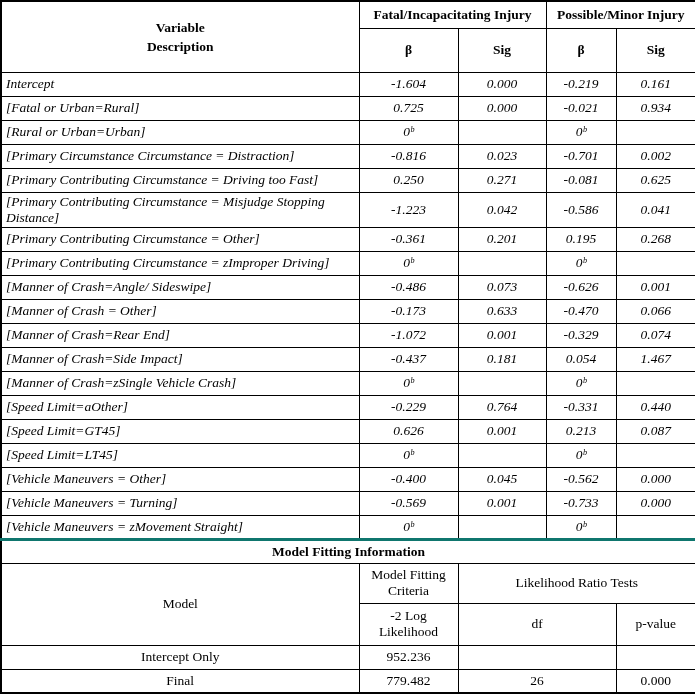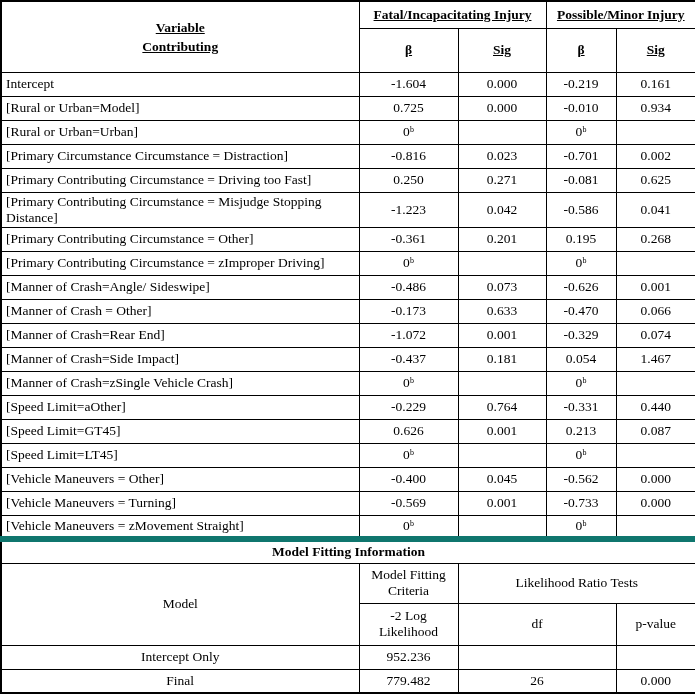--- a/index.html
+++ b/index.html
@@ -17,75 +17,75 @@
     font-size: 13.5px;
     color: #000000;
     border: 2px solid #000000;
   }
   .doc-table td, .doc-table th {
     border: 1px solid #000000;
     padding: 1px 4px;
     vertical-align: middle;
     overflow: hidden;
   }
-  th { font-weight: bold; text-decoration: underline; }
+  th { font-weight: bold; }
   .center { text-align: center; }
   .desc-cell { text-align: left; padding-left: 6px; }
   .num-cell { text-align: center; }
   .hdr-row-1 { height: 27px; }
   .hdr-row-2 { height: 44px; }
   .hdr-bottom { border-bottom: 2px solid #000000; }
-  .data-row { height: 24px; }
+  .data-row { height: 24px; font-style: italic; }
   .mfi-title-row { height: 24px; }
-  .mfi-title-row td { border-top: 6px solid #0f766e; font-weight: bold; text-align: center; }
+  .mfi-title-row td { border-top: 3px solid #0f766e; font-weight: bold; text-align: center; }
   .mfi-hdr-1 { height: 40px; }
   .mfi-hdr-2 { height: 42px; }
   .mfi-data-row { height: 24px; }
   .var-title div { line-height: 19px; }
 </style>
 </head>
 <body>
 
 <table class="doc-table">
   <colgroup>
     <col style="width:358px">
     <col style="width:99px">
     <col style="width:88px">
     <col style="width:70px">
     <col style="width:80px">
   </colgroup>
   <thead>
     <tr class="hdr-row-1">
       <th rowspan="2" class="center var-title hdr-bottom">
         <div>Variable</div>
-        <div>Contributing</div>
+        <div>Description</div>
       </th>
       <th colspan="2" class="center">Fatal/Incapacitating Injury</th>
       <th colspan="2" class="center">Possible/Minor Injury</th>
     </tr>
     <tr class="hdr-row-2">
       <th class="center hdr-bottom">β</th>
       <th class="center hdr-bottom">Sig</th>
       <th class="center hdr-bottom">β</th>
       <th class="center hdr-bottom">Sig</th>
     </tr>
   </thead>
   <tbody id="variable-rows">
       <tr class="data-row">
         <td class="desc-cell">Intercept</td>
         <td class="num-cell">-1.604</td>
         <td class="num-cell">0.000</td>
         <td class="num-cell">-0.219</td>
         <td class="num-cell">0.161</td>
       </tr>
       <tr class="data-row">
-        <td class="desc-cell">[Rural or Urban=Model]</td>
+        <td class="desc-cell">[Fatal or Urban=Rural]</td>
         <td class="num-cell">0.725</td>
         <td class="num-cell">0.000</td>
-        <td class="num-cell">-0.010</td>
+        <td class="num-cell">-0.021</td>
         <td class="num-cell">0.934</td>
       </tr>
       <tr class="data-row">
         <td class="desc-cell">[Rural or Urban=Urban]</td>
         <td class="num-cell">0ᵇ</td>
         <td class="num-cell"></td>
         <td class="num-cell">0ᵇ</td>
         <td class="num-cell"></td>
       </tr>
       <tr class="data-row">

